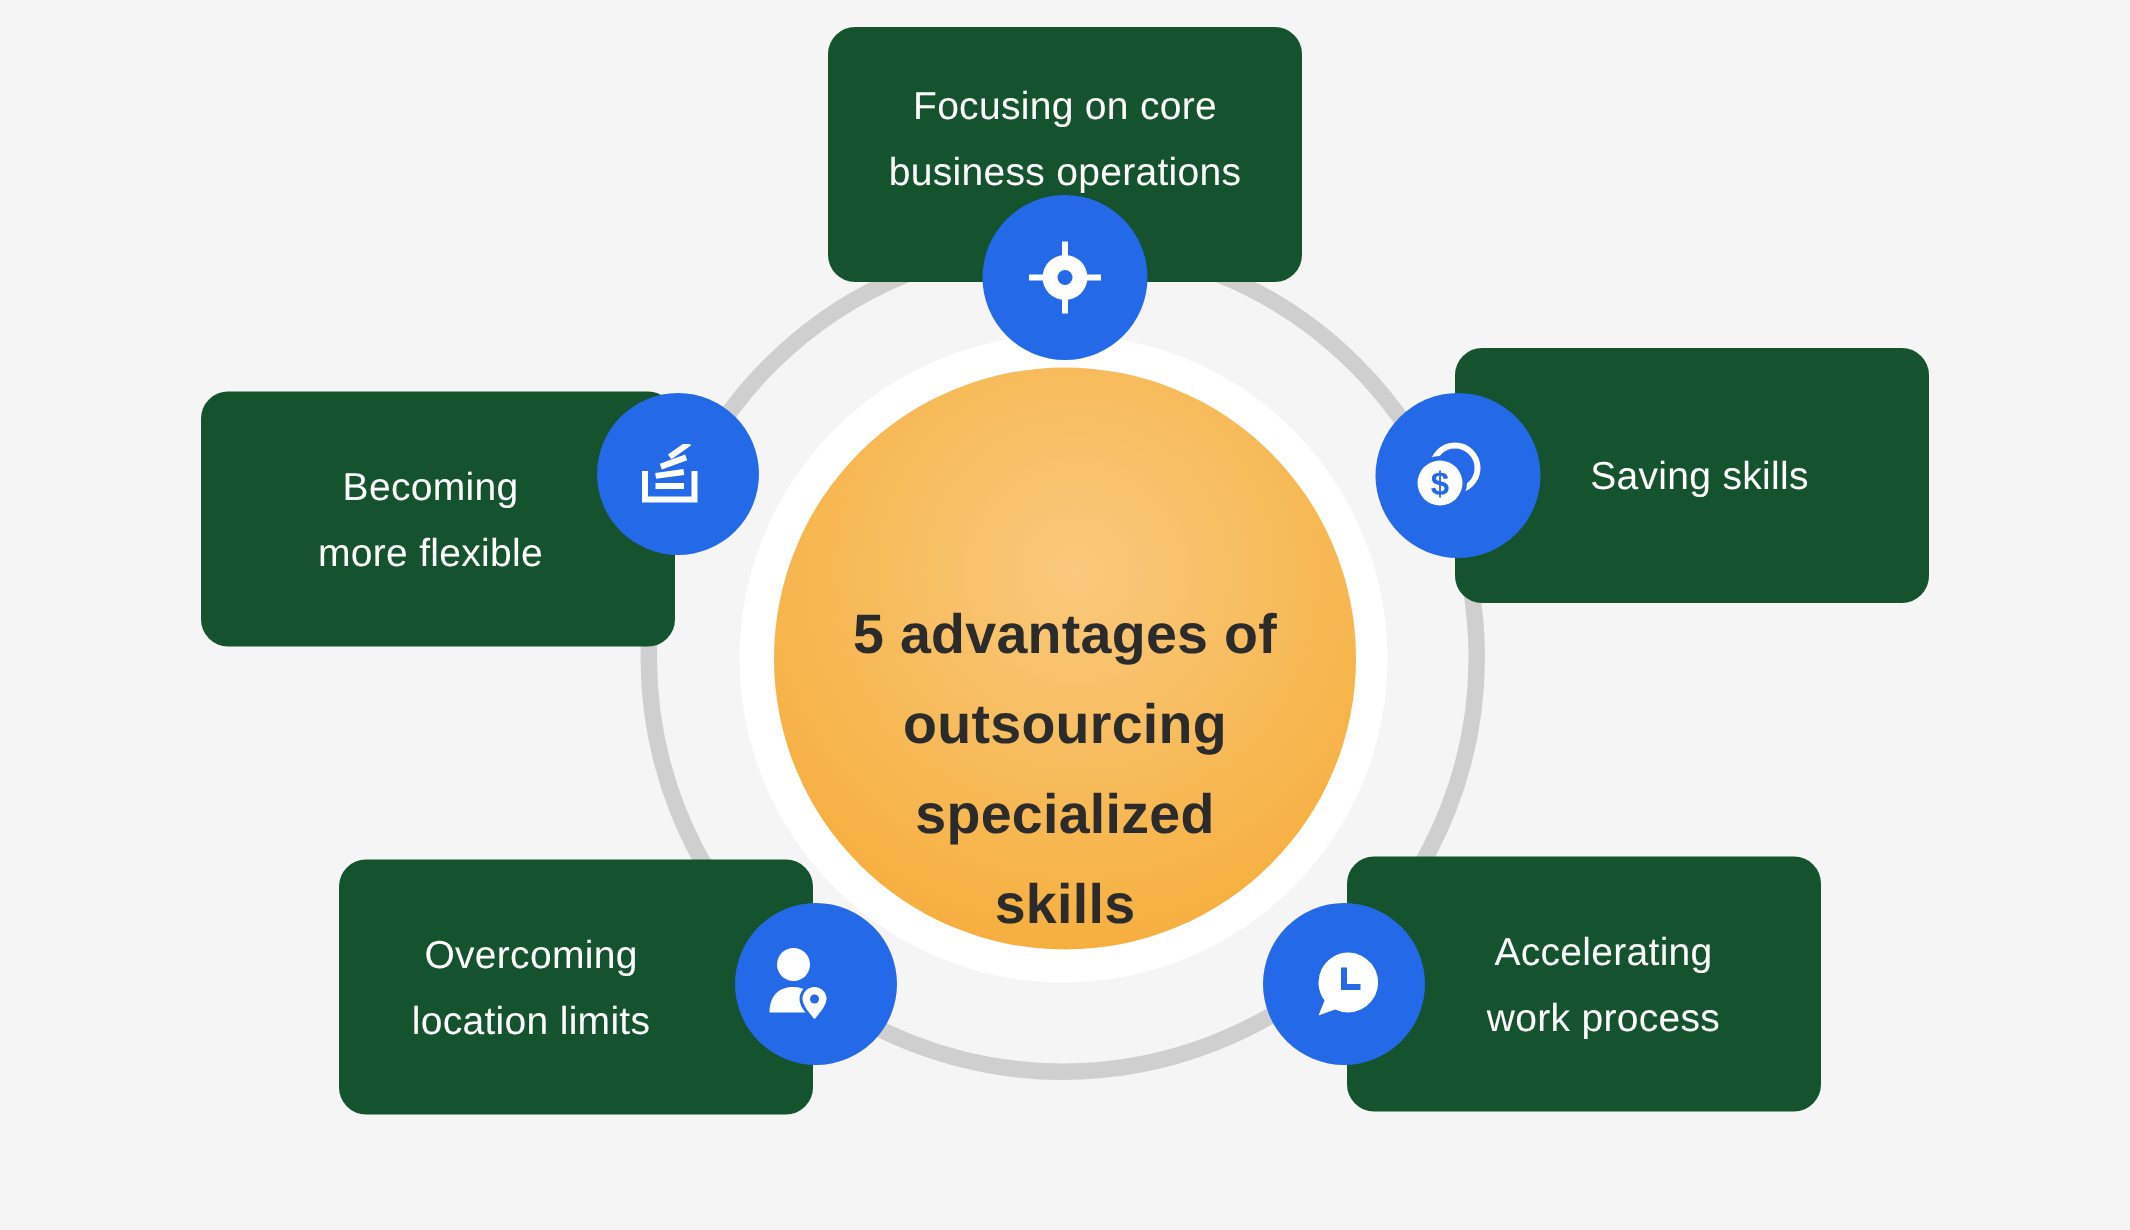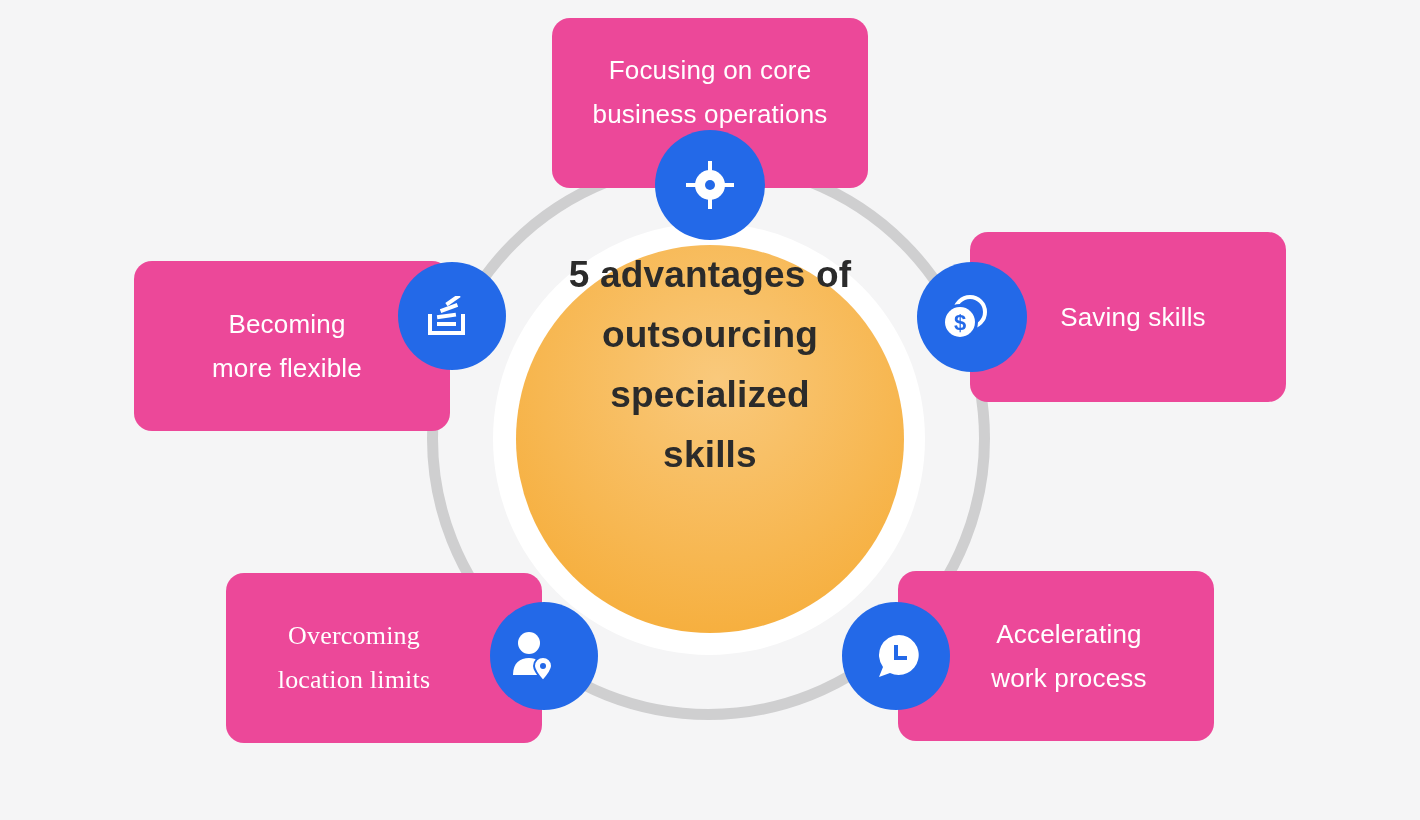--- a/index.html
+++ b/index.html
@@ -16,28 +16,28 @@
     border:11px solid #cfcfd0; background:#f5f5f6;
   }
   .halo {
     position:absolute; left:493px; top:223px; width:432px; height:432px;
     border-radius:50%; background:#ffffff;
   }
   .core {
     position:absolute; left:516px; top:245px; width:388px; height:388px;
     border-radius:50%;
     background:radial-gradient(circle at 52% 35%, #f9c97c 0%, #f7b751 55%, #f5a82e 100%);
-    display:flex; align-items:flex-start; justify-content:center; text-align:center;
+    display:flex; align-items:flex-end; justify-content:center; text-align:center;
   }
   .core-title {
     font-weight:bold; font-size:37px; line-height:60px; color:#2b2b2b;
     width:300px; letter-spacing:0.2px;
   }
   .card {
-    position:absolute; background:#ec4899; border-radius:18px;
+    position:absolute; background:#14532d; border-radius:18px;
     color:#ffffff; display:flex; align-items:center; justify-content:center;
     text-align:center; box-sizing:border-box;
   }
   .card-label { font-size:26px; line-height:44px; font-weight:normal; letter-spacing:0.2px; }
   .bubble {
     position:absolute; background:#2369e8; border-radius:50%;
     display:flex; align-items:center; justify-content:center;
   }
   .bubble svg { display:block; }
 </style>
@@ -81,21 +81,21 @@
   </div>
   <div class="bubble" style="left:917px; top:262px; width:110px; height:110px;">
     <svg width="50" height="50" viewBox="0 0 50 50" style="margin-left:-14px;">
       <circle cx="30" cy="20" r="15" fill="none" stroke="#fff" stroke-width="4"></circle>
       <circle cx="20" cy="30" r="18" fill="#2369e8"></circle>
       <circle cx="20" cy="30" r="15" fill="#fff"></circle>
       <text x="20" y="38" text-anchor="middle" font-family="Liberation Sans, sans-serif" font-weight="bold" font-size="22" fill="#2369e8">$</text>
     </svg>
   </div>
 
-  <div class="card" style="left:226px; top:573px; width:316px; height:170px; padding-right:60px;font-family:Liberation Serif, serif;">
+  <div class="card" style="left:226px; top:573px; width:316px; height:170px; padding-right:60px;">
     <span class="card-label" style="width:210px;">Overcoming location limits</span>
   </div>
   <div class="bubble" style="left:490px; top:602px; width:108px; height:108px;">
     <svg width="44" height="50" viewBox="0 0 44 50" style="margin-left:-22px;">
       <circle cx="18" cy="12" r="11" fill="#fff"></circle>
       <path d="M2 44 C2 32 9 27 18 27 C22 27 25 28 27 30 L27 44 Z" fill="#fff"></path>
       <path d="M32 50 C26 43 23 39 23 35 A9 9 0 0 1 41 35 C41 39 38 43 32 50 Z" fill="#fff" stroke="#2369e8" stroke-width="2"></path>
       <circle cx="32" cy="35" r="3" fill="#2369e8"></circle>
     </svg>
   </div>

